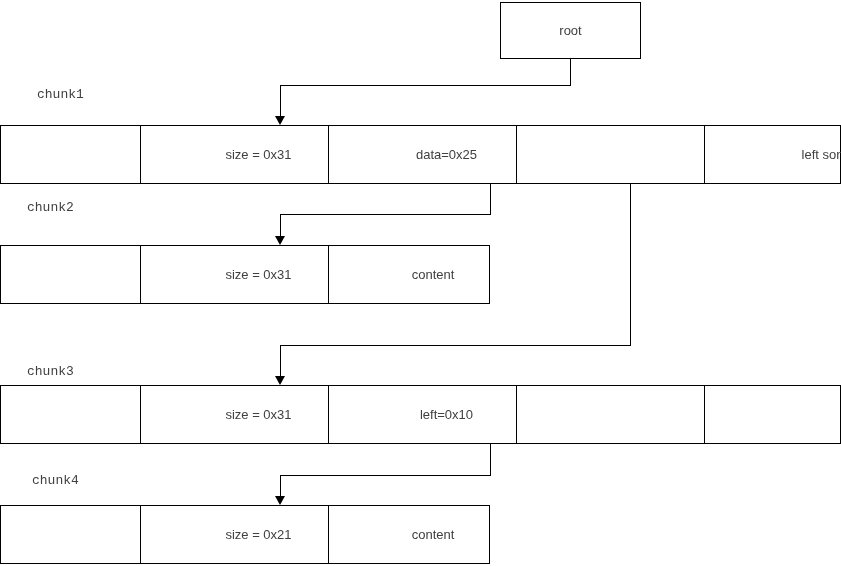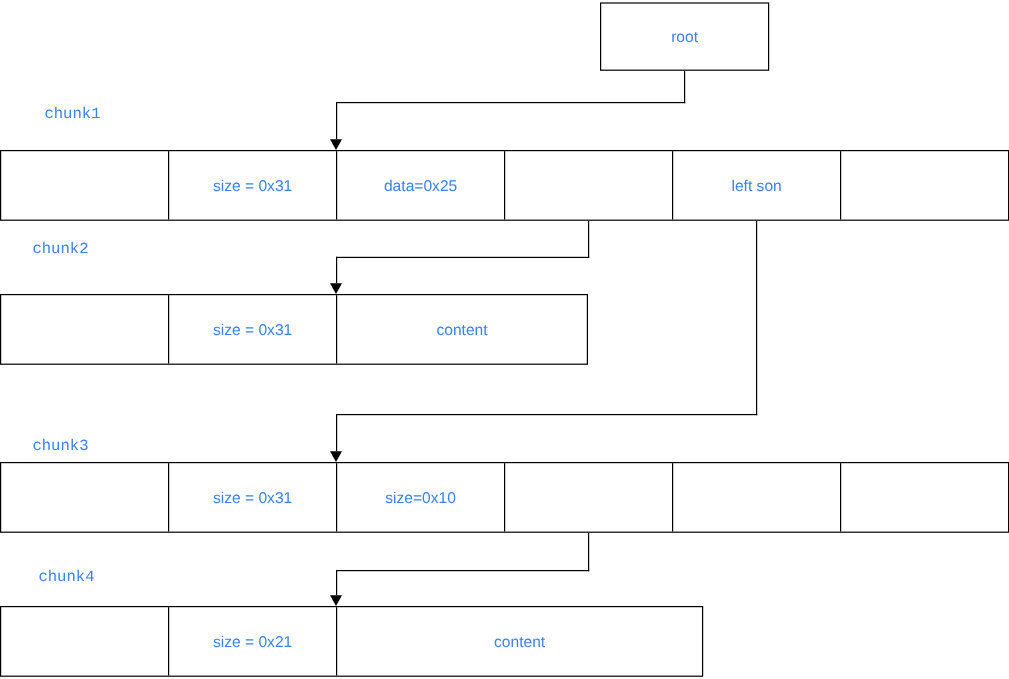--- a/index.html
+++ b/index.html
@@ -4,36 +4,37 @@
 <style>
   * { margin: 0; padding: 0; box-sizing: border-box; }
   html, body { background: #ffffff; }
   .canvas {
     position: relative;
     width: 841px;
     height: 566px;
     background: #ffffff;
     overflow: hidden;
     font-family: "Liberation Sans", sans-serif;
-    color: #3b82f6;
+    color: #404040;
   }
   .node {
     position: absolute;
     border: 1px solid #000000;
     background: #ffffff;
     display: flex;
     align-items: center;
     justify-content: center;
     font-size: 13px;
   }
   .row {
     position: absolute;
     display: flex;
     border: 1px solid #000000;
     background: #ffffff;
+    gap: 48px;
   }
   .cell {
     height: 100%;
     border-right: 1px solid #000000;
     display: flex;
     align-items: center;
     justify-content: center;
     font-size: 13px;
     white-space: nowrap;
   }
@@ -97,31 +98,31 @@
 
   <div class="seg v" style="left:630px; top:184px; height:162px;"></div>
   <div class="seg h" style="left:280px; top:345px; width:351px;"></div>
   <div class="seg v" style="left:280px; top:345px; height:31px;"></div>
   <div class="arrowhead" style="left:275px; top:376px;"></div>
 
   <div class="chunk-label" style="left:27px; top:364px;">chunk3</div>
   <div class="row" style="left:0px; top:385px; width:841px; height:59px;">
     <div class="cell w140"></div>
     <div class="cell w140">size = 0x31</div>
-    <div class="cell w140">size=0x10</div>
+    <div class="cell w140">left=0x10</div>
     <div class="cell w140"></div>
     <div class="cell w140"></div>
     <div class="cell flex1"></div>
   </div>
 
   <div class="seg v" style="left:490px; top:444px; height:32px;"></div>
   <div class="seg h" style="left:280px; top:475px; width:211px;"></div>
   <div class="seg v" style="left:280px; top:475px; height:21px;"></div>
   <div class="arrowhead" style="left:275px; top:496px;"></div>
 
   <div class="chunk-label" style="left:32px; top:473px;">chunk4</div>
-  <div class="row" style="left:0px; top:505px; width:586px; height:59px;">
+  <div class="row" style="left:0px; top:505px; width:490px; height:59px;">
     <div class="cell w140"></div>
     <div class="cell w140">size = 0x21</div>
     <div class="cell flex1">content</div>
   </div>
 
 </div>
 
 </body></html>

